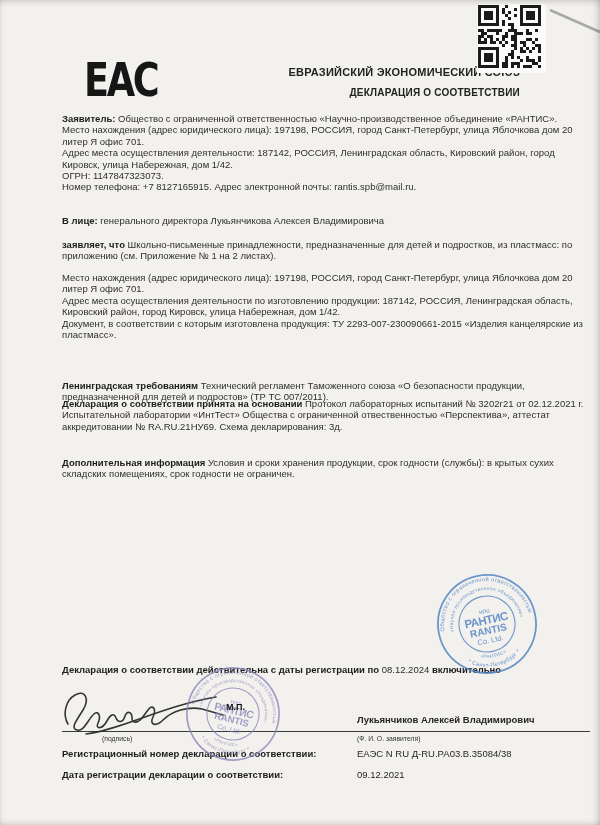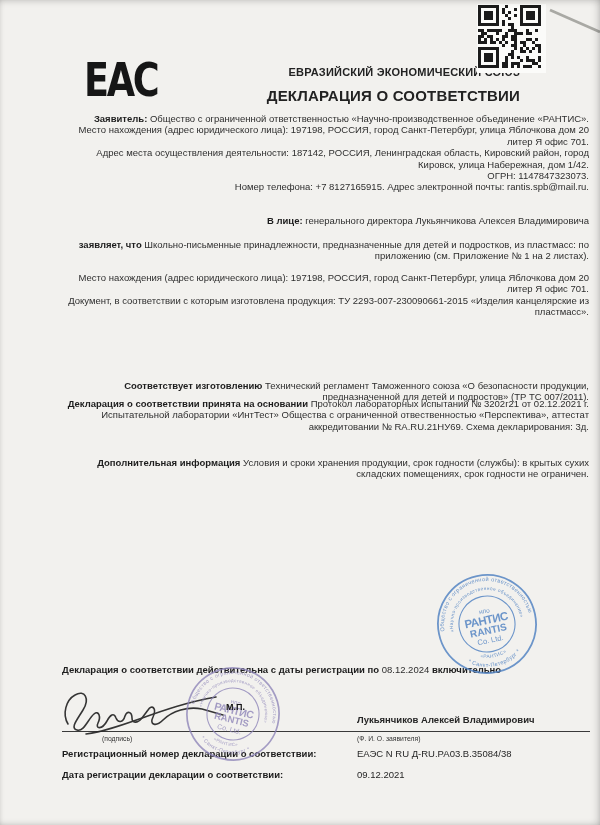--- a/index.html
+++ b/index.html
@@ -17,24 +17,24 @@
                inset 0 5px 8px -5px rgba(0,0,0,.18),
                inset 4px 0 7px -5px rgba(0,0,0,.10);
   }
   .eac{
     position:absolute;left:84px;top:55px;width:64px;height:52px;
     font-family:"DejaVu Sans",sans-serif;font-weight:bold;font-size:47px;line-height:50px;
     letter-spacing:-3px;color:#161616;transform:scaleX(.78);transform-origin:left top;
   }
   .hdr{position:absolute;left:150px;top:66px;width:370px;text-align:right;}
   .hdr .h1{font-weight:bold;font-size:11px;letter-spacing:.2px;color:#222;}
-  .hdr .h2{font-weight:bold;font-size:15px;letter-spacing:.2px;color:#222;margin-top:9px;}
+  .hdr .h2{font-weight:bold;font-size:10px;letter-spacing:.2px;color:#222;margin-top:9px;}
   .qrbox{position:absolute;left:477px;top:4px;width:67px;height:67px;background:#fbfbf9;padding:1px;}
   .fold{position:absolute;left:542px;top:2px;}
-  .para{position:absolute;left:62px;width:527px;font-size:9.5px;line-height:11.4px;text-align:right;}
+  .para{position:absolute;left:62px;width:527px;font-size:9.5px;line-height:11.4px;}
   .para b{font-weight:bold;color:#1d1d1d;}
   .validity{position:absolute;left:62px;top:664px;width:527px;font-size:9.5px;}
   .validity b{color:#1d1d1d;}
   .sig{position:absolute;left:58px;top:684px;z-index:4;}
   .stamp{position:absolute;z-index:5;pointer-events:none;}
   .sigline{position:absolute;left:62px;top:731px;width:528px;border-top:1.4px solid #3a3a3a;z-index:3;}
   .cap{position:absolute;font-size:6.8px;color:#333;z-index:3;}
   .mp{position:absolute;left:226px;top:702px;font-size:9px;font-weight:bold;color:#111;z-index:6;}
   .fio{position:absolute;left:357px;top:714px;font-size:9.5px;color:#262626;z-index:3;font-weight:bold;}
   .reglabel{position:absolute;left:62px;font-size:9.5px;font-weight:bold;color:#1d1d1d;z-index:3;}
@@ -196,25 +196,26 @@
   <div class="para" style="top:215px">
     <div><b>В лице:</b><span> генерального директора Лукьянчикова Алексея Владимировича</span></div>
   </div>
 
   <div class="para" style="top:239px">
     <div><b>заявляет, что</b><span> Школьно-письменные принадлежности, предназначенные для детей и подростков, из пластмасс: по приложению (см. Приложение № 1 на 2 листах).</span></div>
   </div>
 
   <div class="para" style="top:272px">
     <div><span>Место нахождения (адрес юридического лица): 197198, РОССИЯ, город Санкт-Петербург, улица Яблочкова дом 20 литер Я офис 701.</span></div>
+    <div><span>Адрес места осуществления деятельности по изготовлению продукции: 187142, РОССИЯ, Ленинградская область, Кировский район, город Кировск, улица Набережная, дом 1/42.</span></div>
     <div><span>Документ, в соответствии с которым изготовлена продукция: ТУ 2293-007-230090661-2015 «Изделия канцелярские из пластмасс».</span></div>
   </div>
 
   <div class="para" style="top:380px">
-    <div><b>Соответствует изготовлению</b><span> Технический регламент Таможенного союза «О безопасности продукции, предназначенной для детей и подростов» (ТР ТС 007/2011).</span></div>
+    <div><b>Ленинградская требованиям</b><span> Технический регламент Таможенного союза «О безопасности продукции, предназначенной для детей и подростов» (ТР ТС 007/2011).</span></div>
   </div>
 
   <div class="para" style="top:398px">
     <div><b>Декларация о соответствии принята на основании</b><span> Протокол лабораторных испытаний № 3202г21 от 02.12.2021 г. Испытательной лаборатории «ИнтТест» Общества с ограниченной отвественностью «Перспектива», аттестат аккредитовании № RA.RU.21НУ69. Схема декларирования: 3д.</span></div>
   </div>
 
   <div class="para" style="top:457px">
     <div><b>Дополнительная информация</b><span> Условия и сроки хранения продукции, срок годности (службы): в крытых сухих складских помещениях, срок годности не ограничен.</span></div>
   </div>
 

